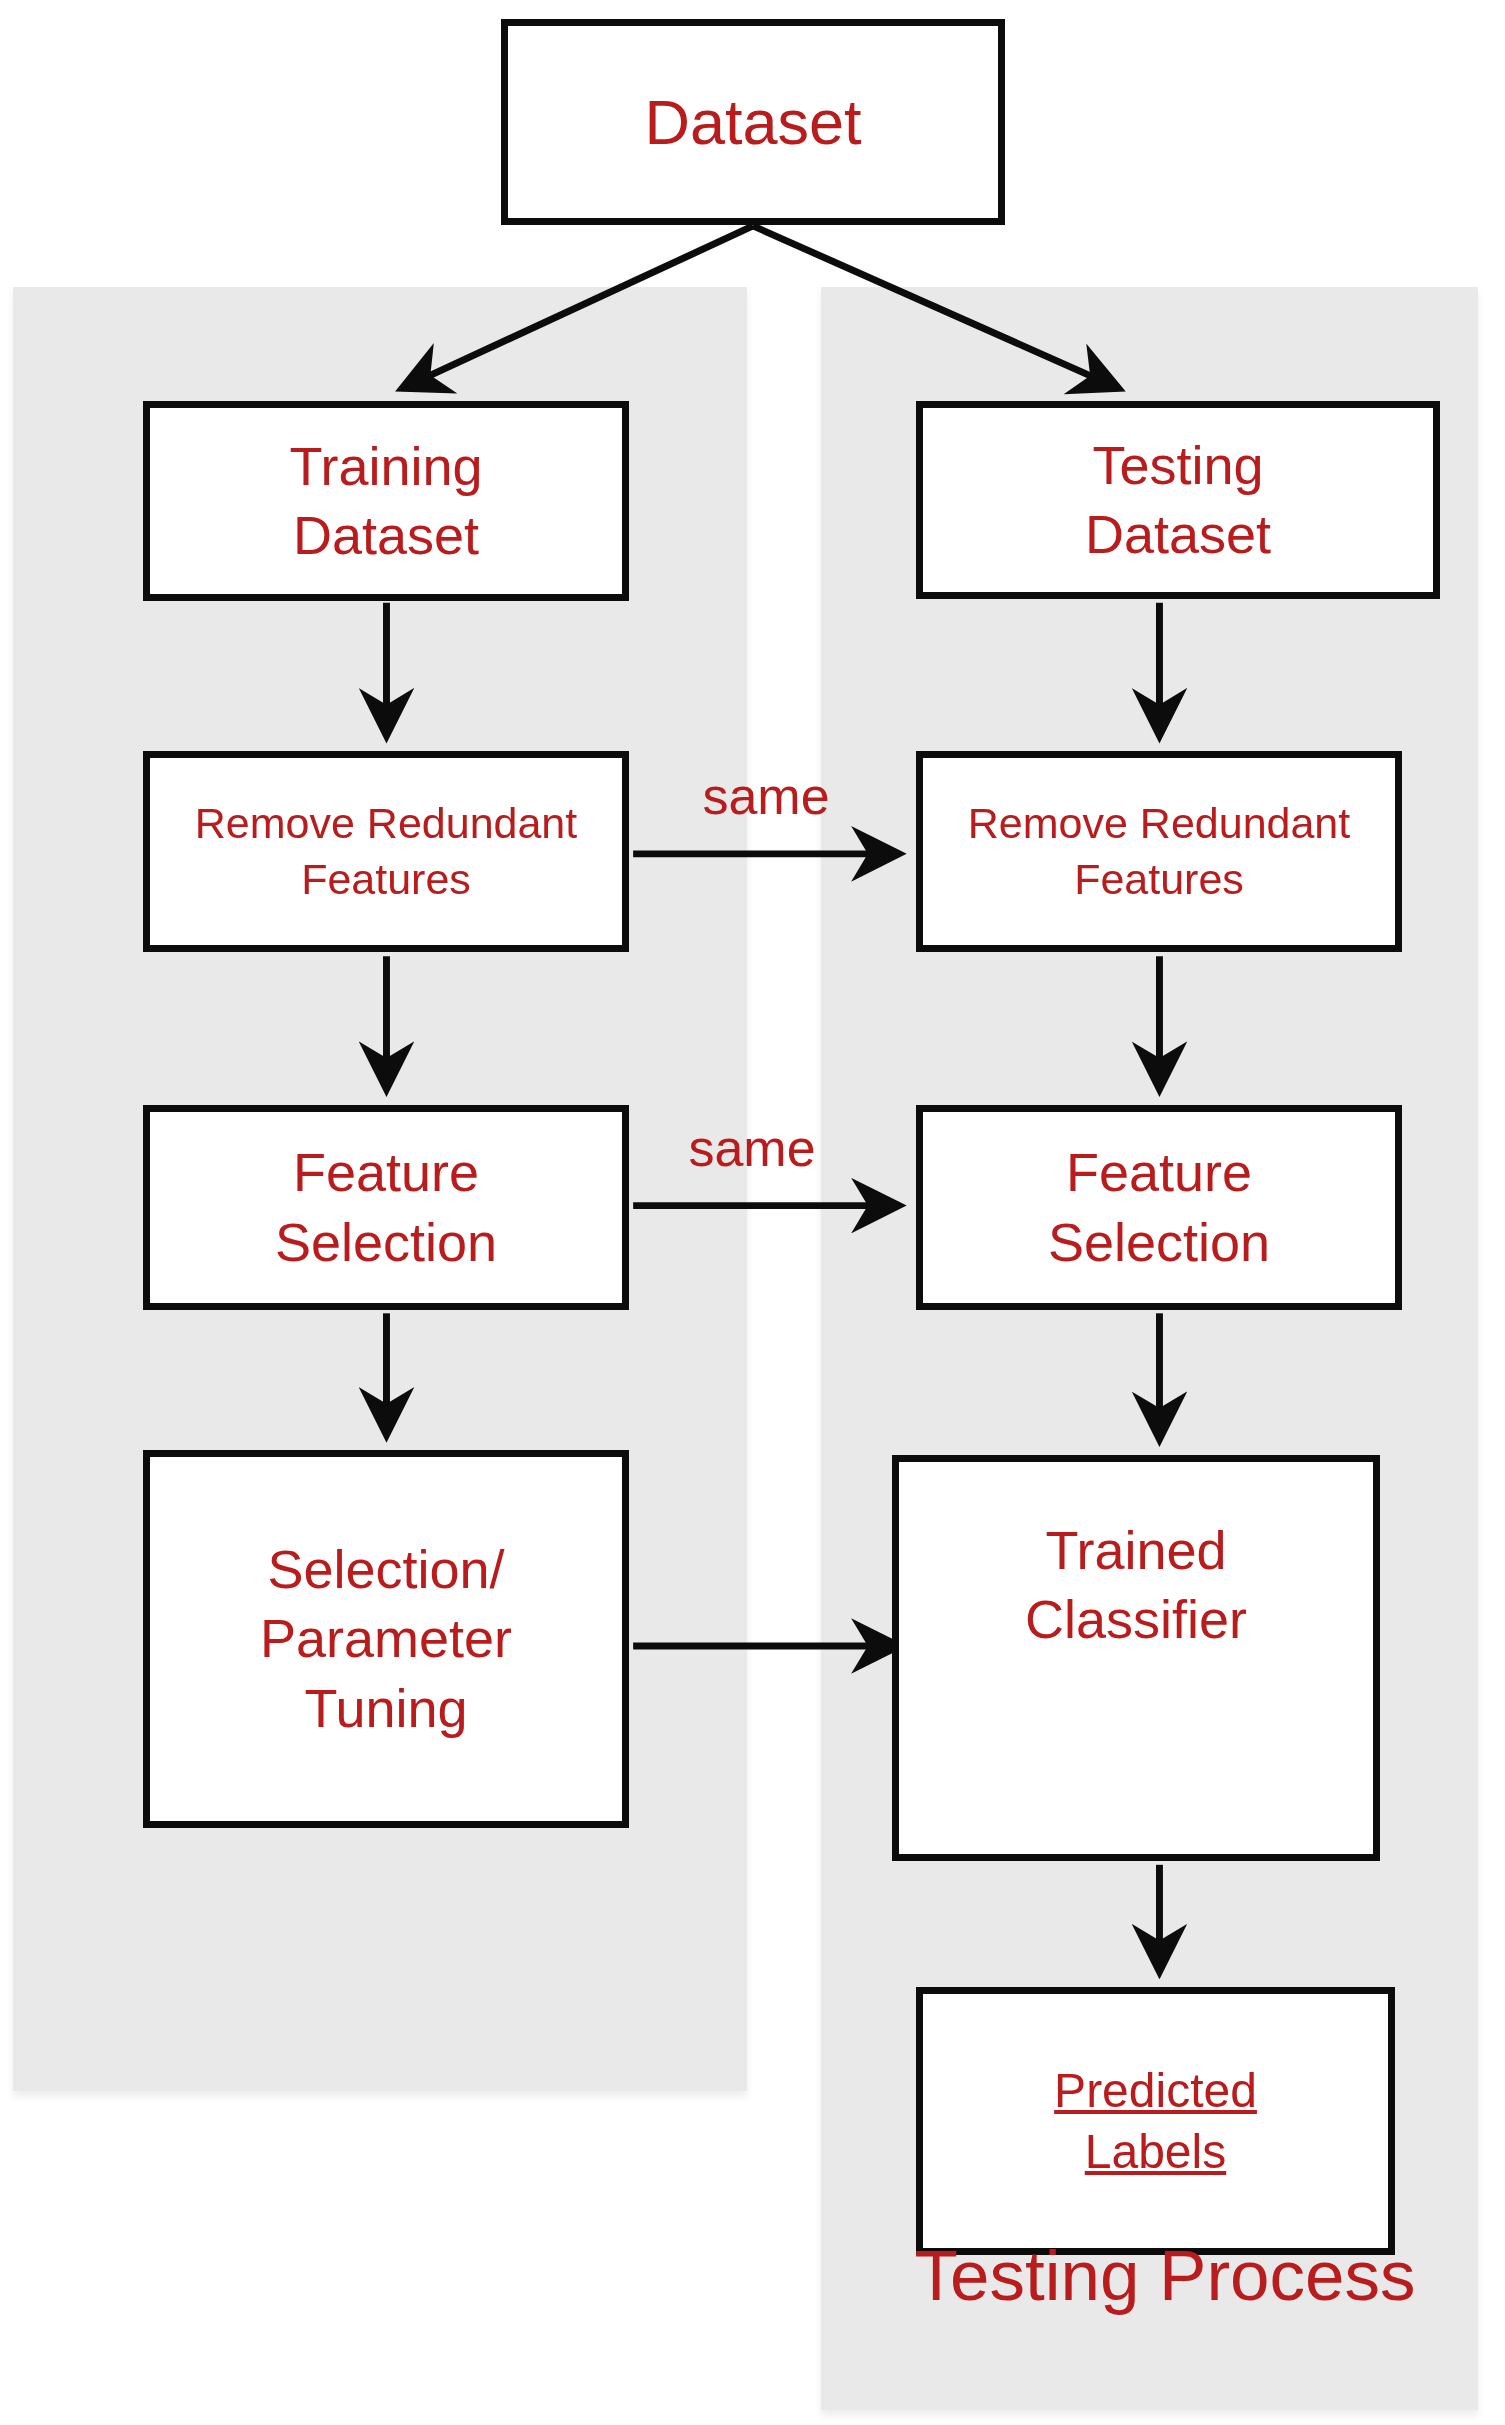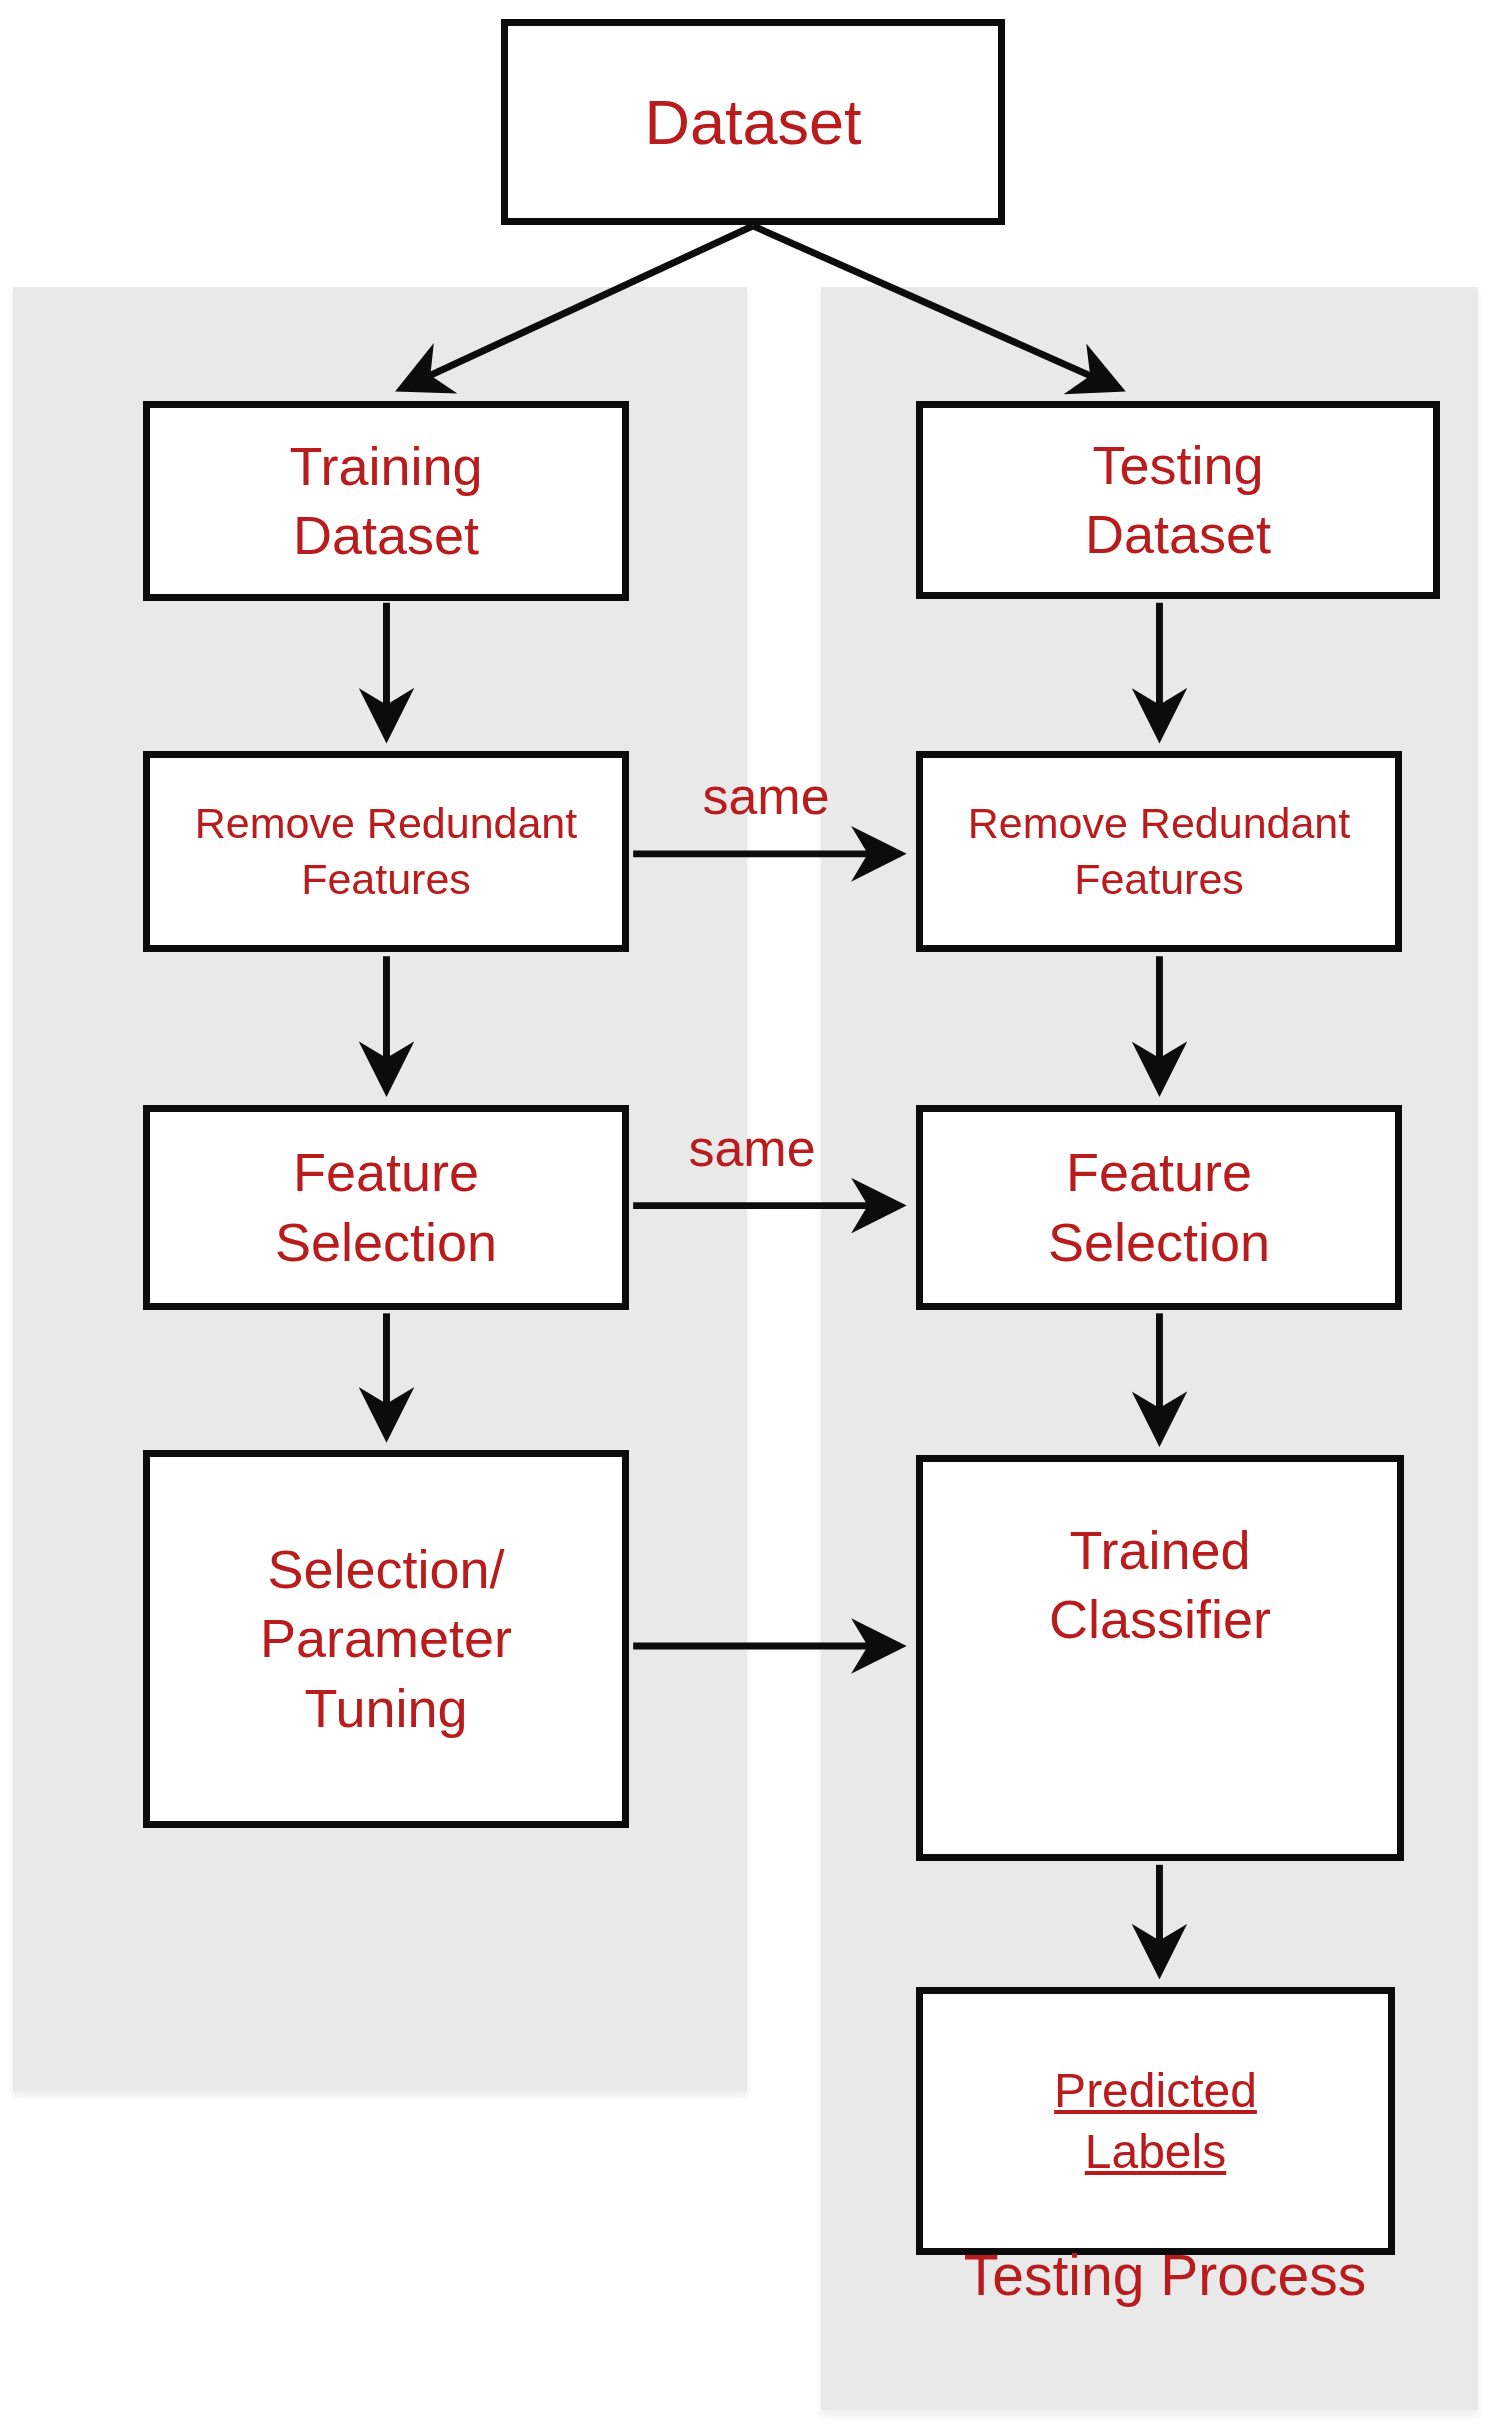--- a/index.html
+++ b/index.html
@@ -101,25 +101,25 @@
   <div class="node" style="left:143px; top:1105px; width:486px; height:205px; font-size:54px;">Feature
 Selection</div>
 
   <div class="node" style="left:916px; top:1105px; width:486px; height:205px; font-size:54px;">Feature
 Selection</div>
 
   <div class="node" style="left:143px; top:1450px; width:486px; height:378px; font-size:54px;">Selection/
 Parameter
 Tuning</div>
 
-  <div class="node pad-top" style="left:916px; top:1455px; width:488px; height:406px; font-size:54px;">Trained
+  <div class="node pad-top" style="left:892px; top:1455px; width:488px; height:406px; font-size:54px;">Trained
 Classifier</div>
 
   <div class="node" style="left:916px; top:1987px; width:479px; height:268px; font-size:48px;text-decoration:underline;">Predicted
 Labels</div>
 
   <div class="edge-label" style="left:766px; top:796px; font-size:52px;">same</div>
   <div class="edge-label" style="left:752px; top:1148px; font-size:52px;">same</div>
 
-  <div class="panel-label" style="left:1165px; top:2275px; font-size:57px;">Testing Process</div>
+  <div class="panel-label" style="left:1165px; top:2275px; font-size:71px;">Testing Process</div>
 
 </div>
 
 
 </body></html>

